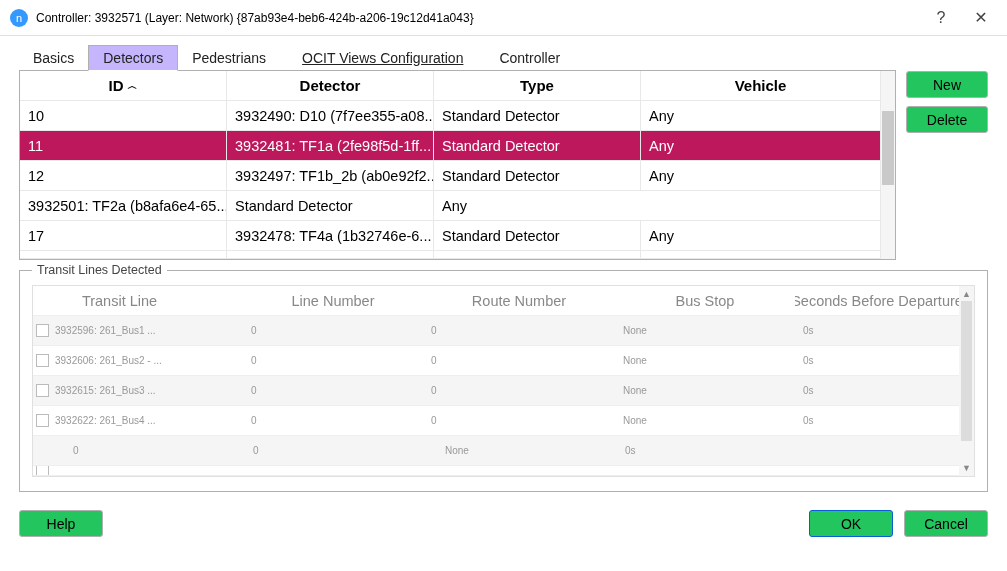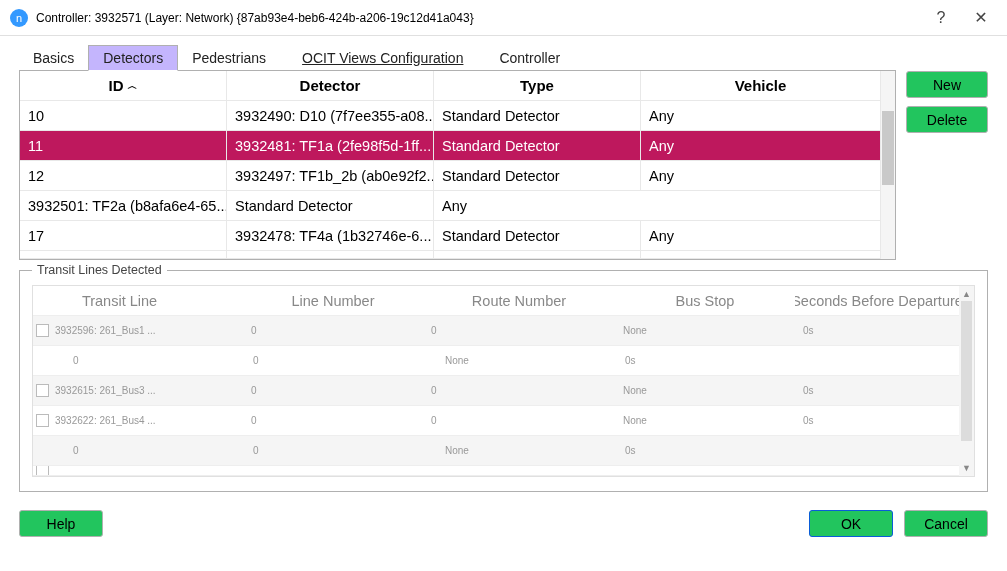--- a/index.html
+++ b/index.html
@@ -316,20 +316,24 @@
               <div class="sg-cell c-tl">
                 <span class="sg-checkbox"></span>
                 <span>3932596: 261_Bus1 ...</span>
               </div>
               <div class="sg-cell c-ln">0</div>
               <div class="sg-cell c-rn">0</div>
               <div class="sg-cell c-bs">None</div>
               <div class="sg-cell c-sb">0s</div>
             </div>
             <div class="sg-row">
+              <div class="sg-cell c-tl">
+                <span class="sg-checkbox"></span>
+                <span>3932606: 261_Bus2 - ...</span>
+              </div>
               <div class="sg-cell c-ln">0</div>
               <div class="sg-cell c-rn">0</div>
               <div class="sg-cell c-bs">None</div>
               <div class="sg-cell c-sb">0s</div>
             </div>
             <div class="sg-row">
               <div class="sg-cell c-tl">
                 <span class="sg-checkbox"></span>
                 <span>3932615: 261_Bus3 ...</span>
               </div>

